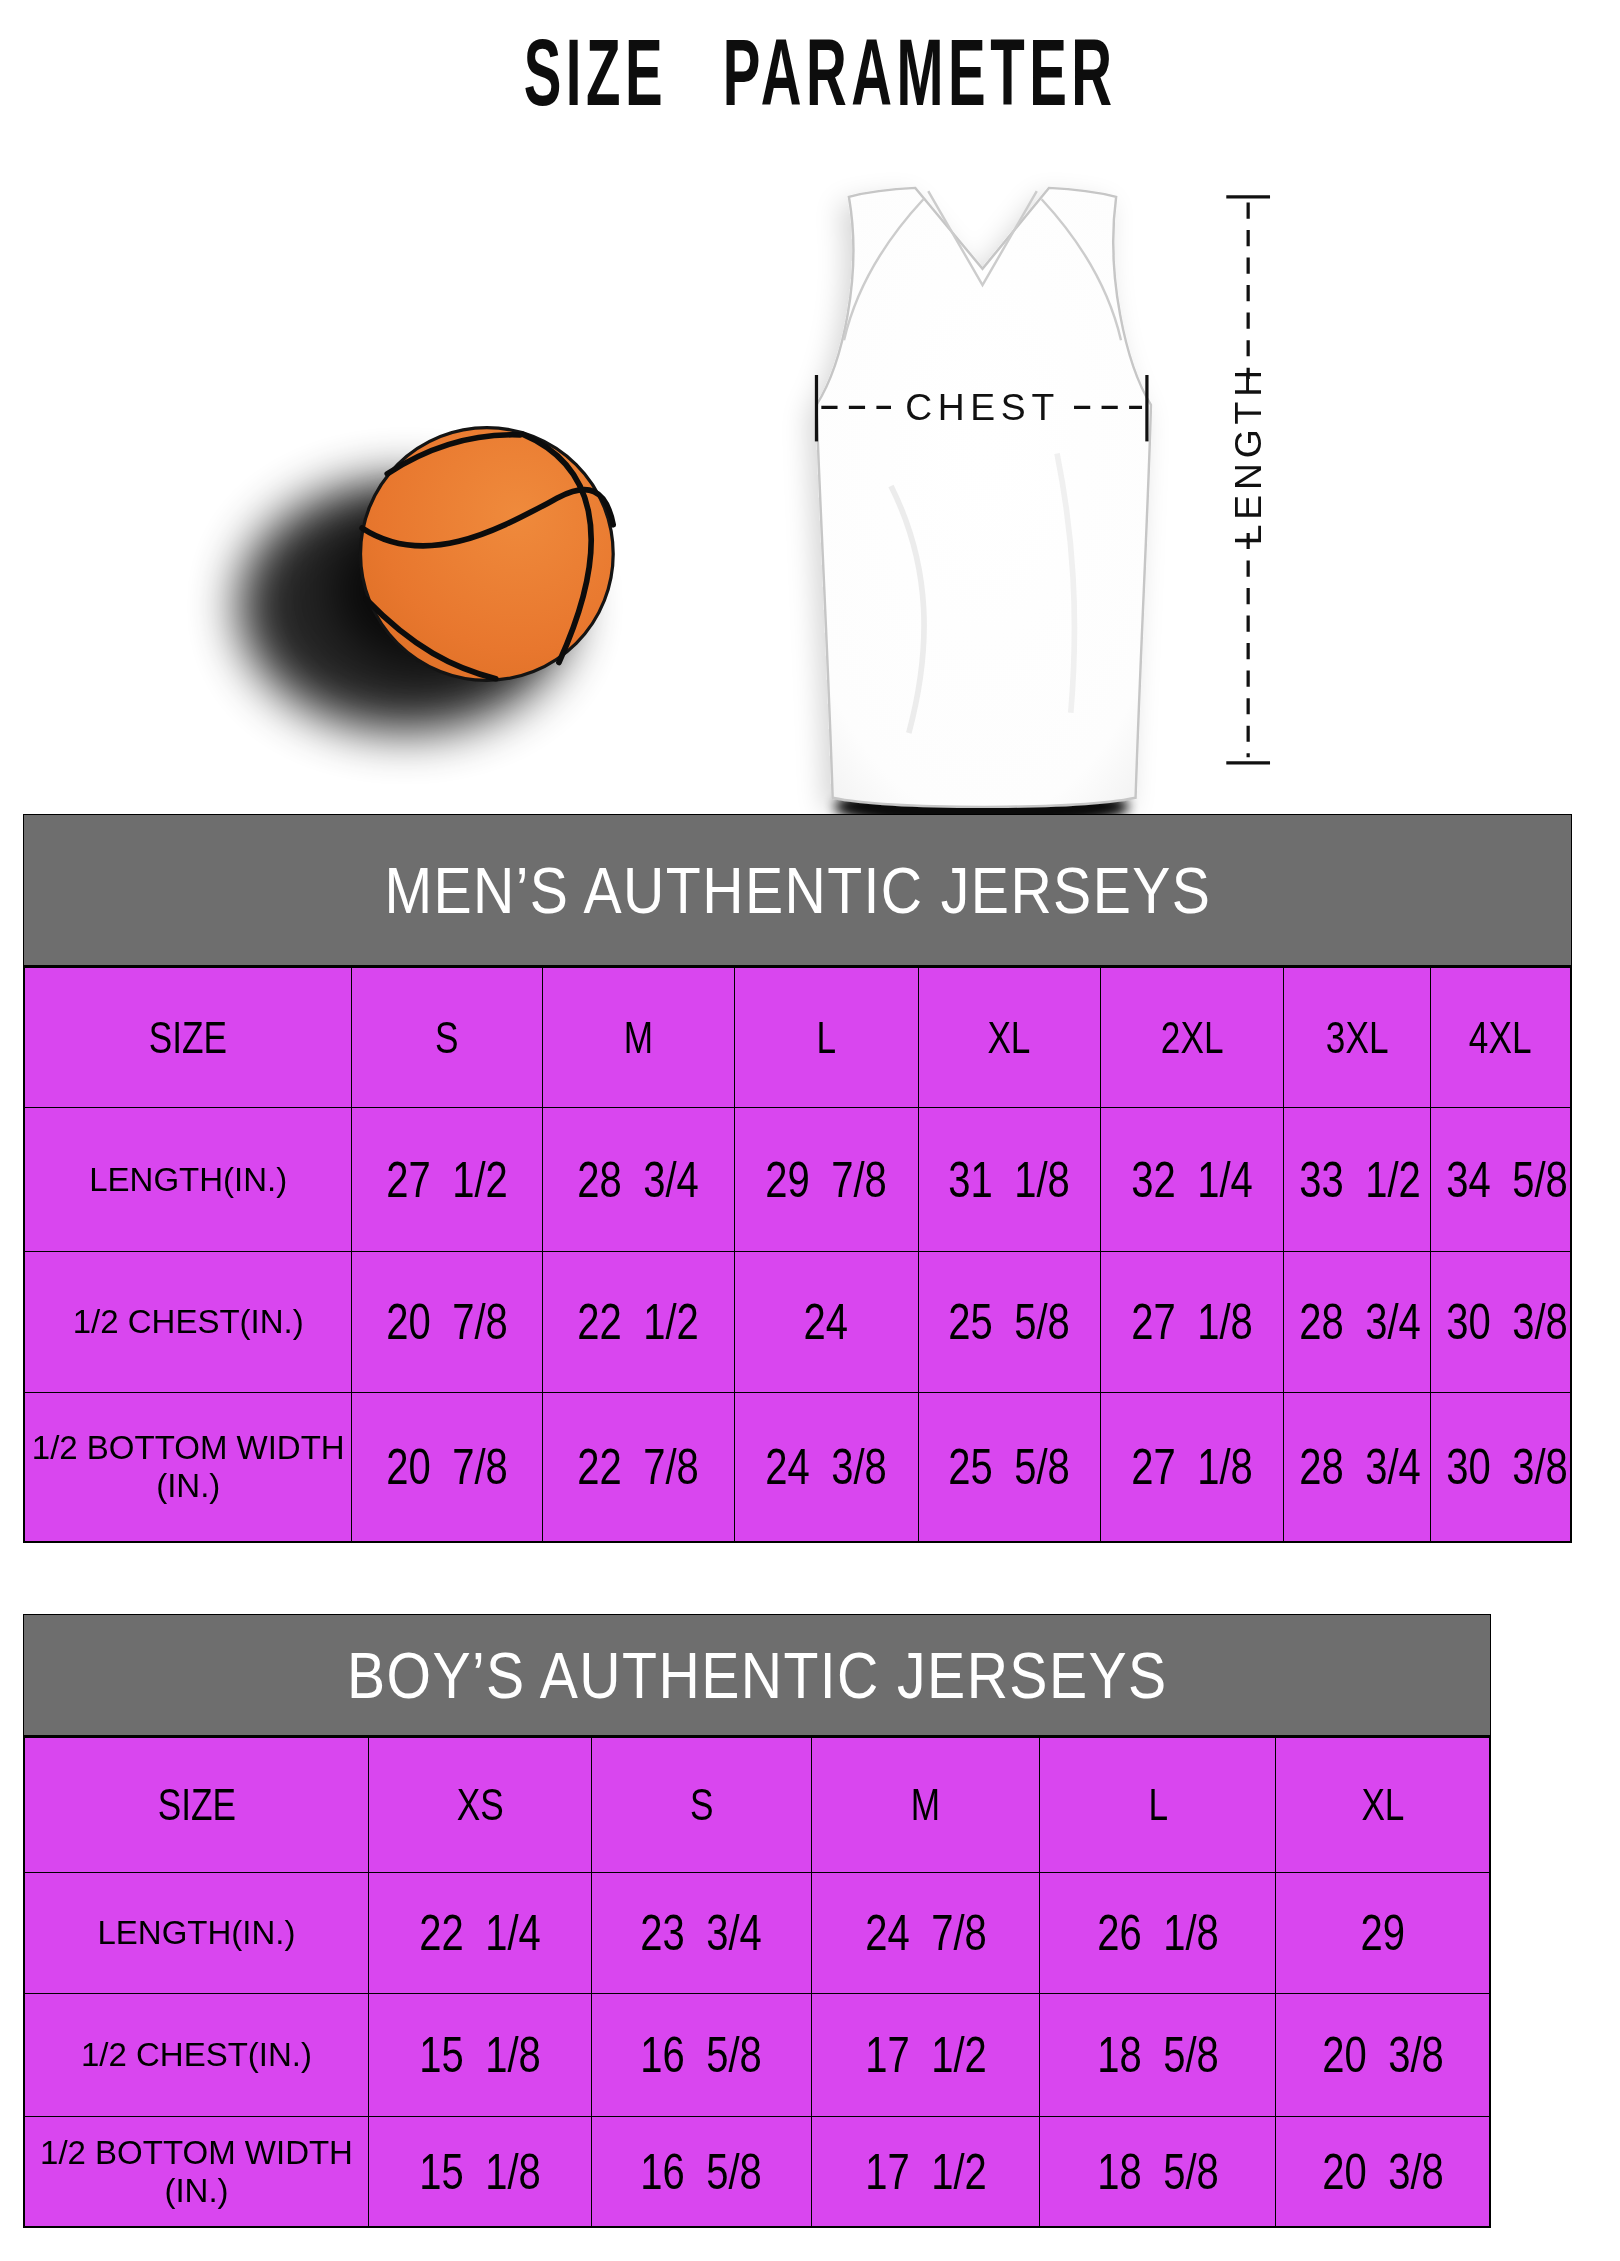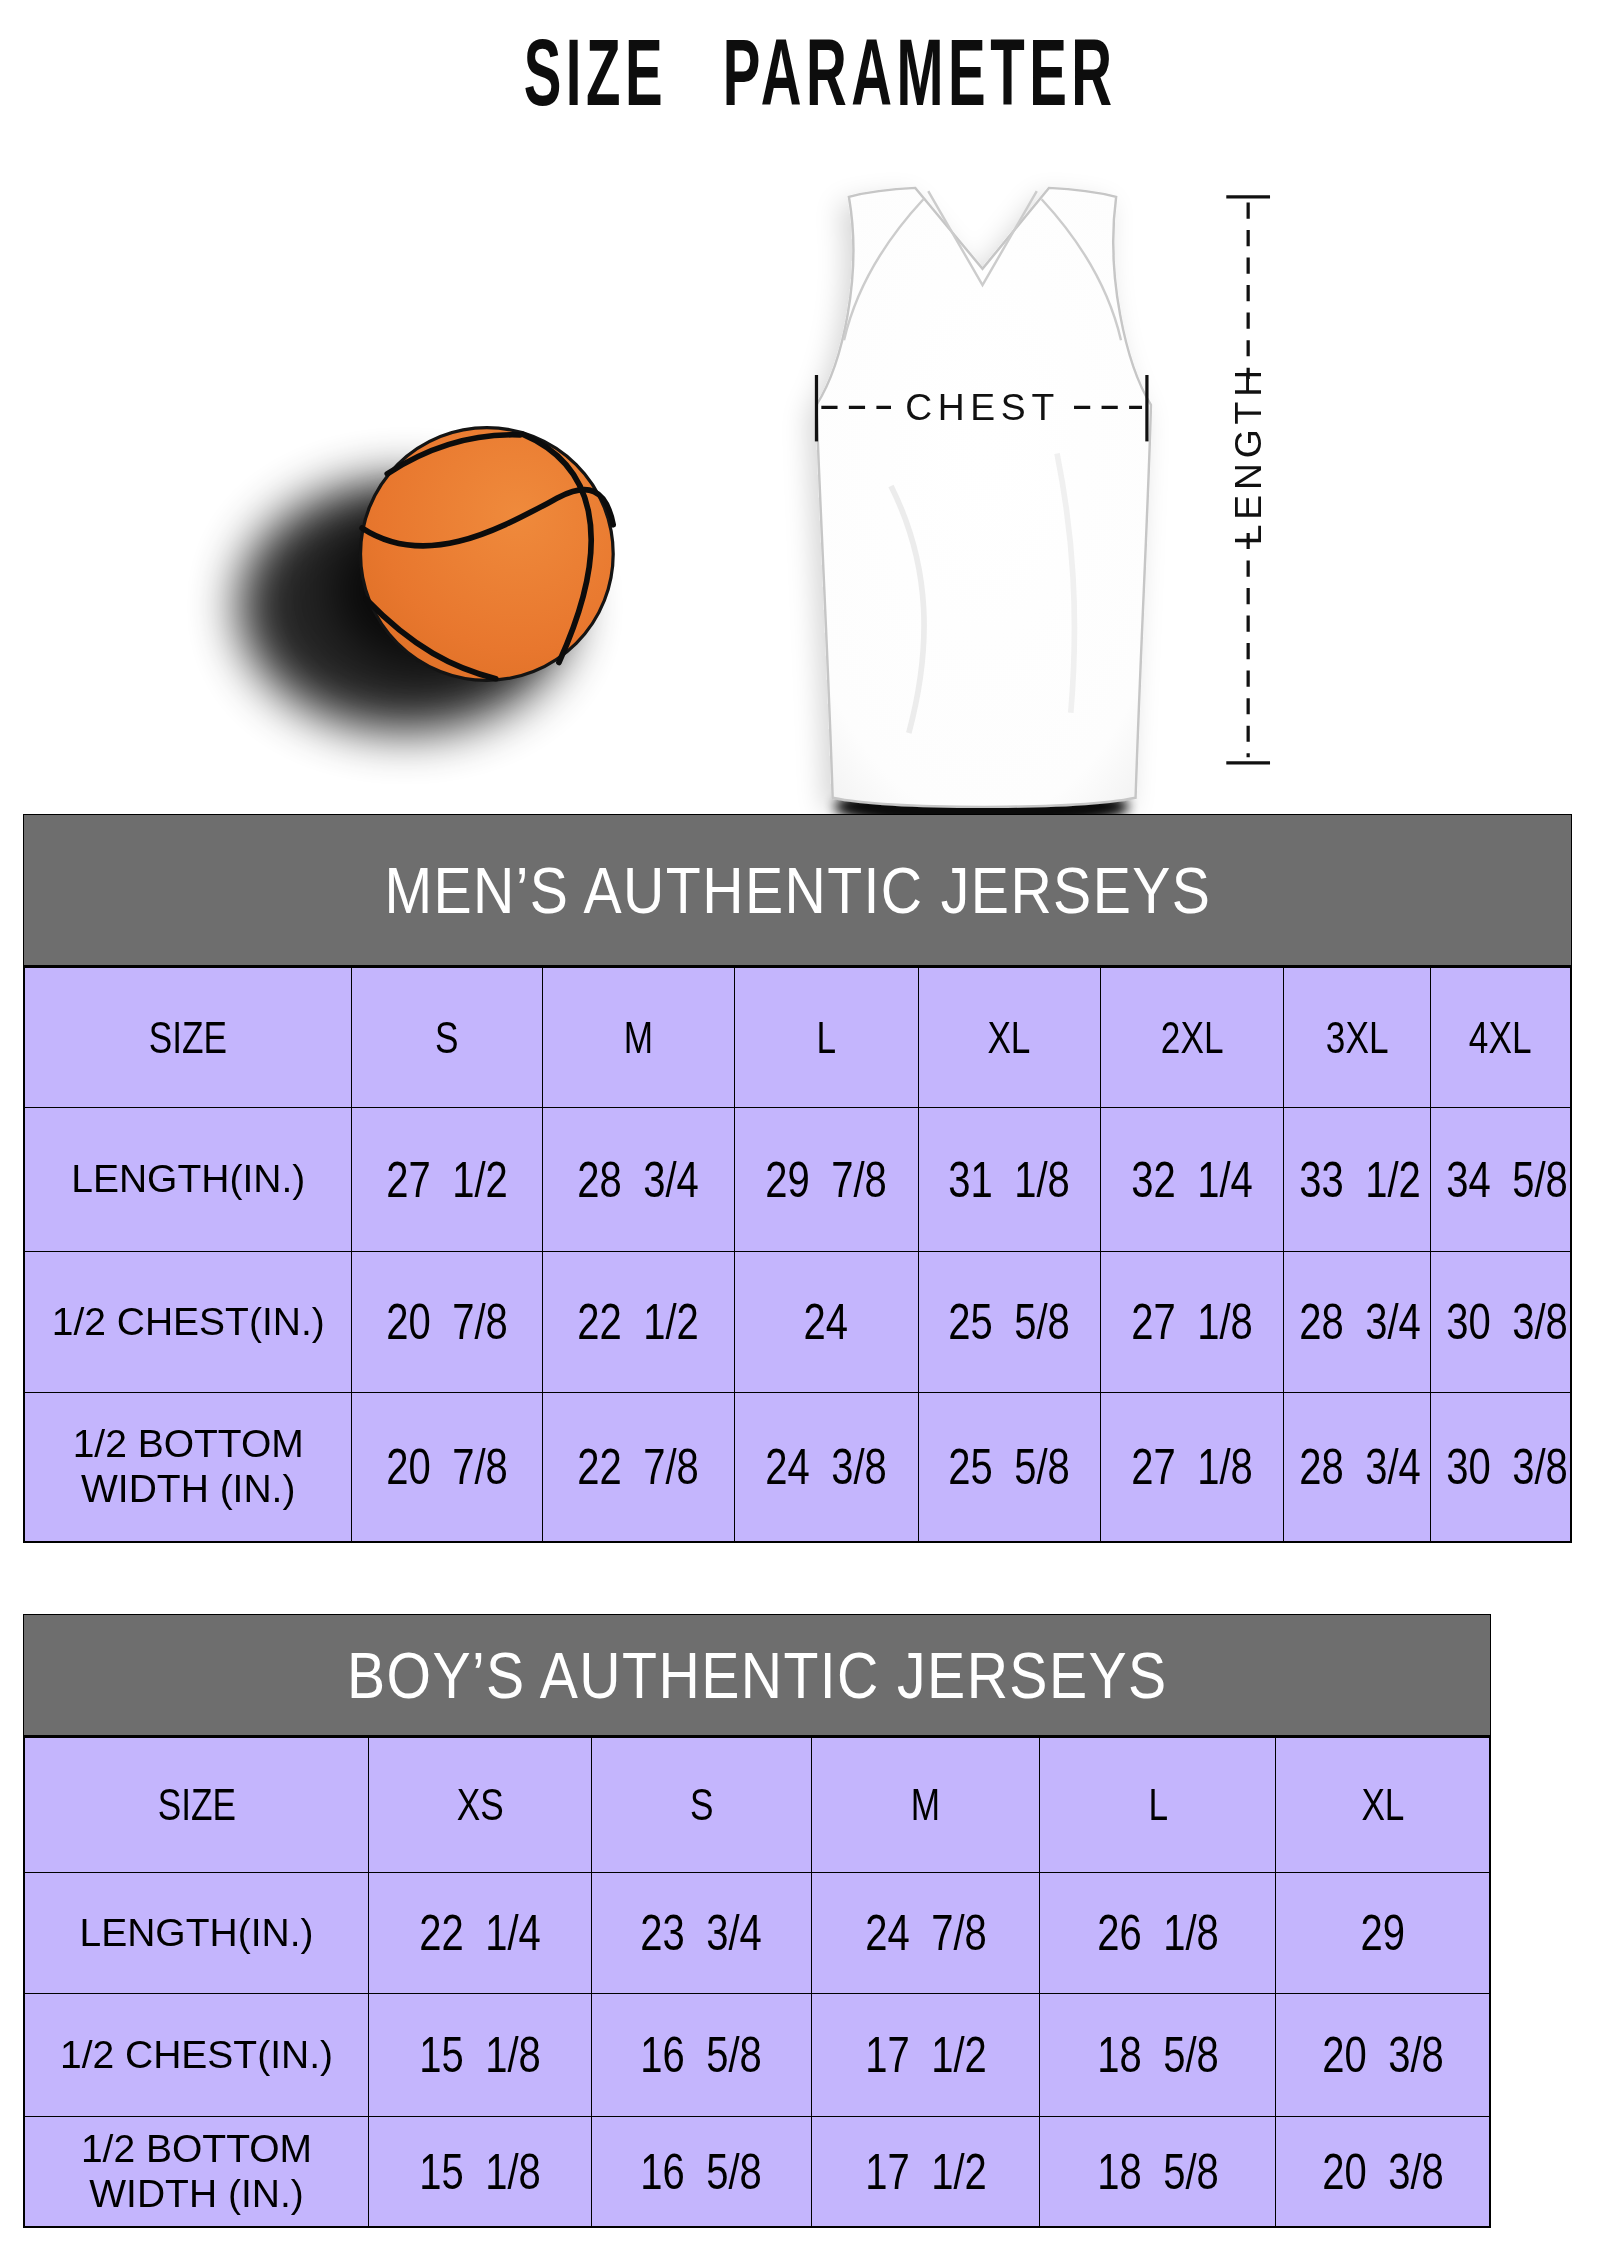--- a/index.html
+++ b/index.html
@@ -24,29 +24,29 @@
     display:flex;align-items:center;justify-content:center;
   }
   .men-block .banner{height:152px;}
   .boy-block .banner{height:122px;}
   .banner-text{
     color:#fff;font-size:65px;font-weight:500;letter-spacing:1.6px;white-space:nowrap;
     display:inline-block;transform:scaleX(0.88);transform-origin:center;
   }
   table.size-table{
     border-collapse:collapse;table-layout:fixed;width:100%;
-    border:2.4px solid #000;background:#c4b5fd;
+    border:2.4px solid #000;background:#d946ef;
   }
   table.size-table td{
     border:1.6px solid #000;text-align:center;vertical-align:middle;padding:0;
   }
   .cond{display:inline-block;transform:scaleX(0.8);transform-origin:center;white-space:nowrap;word-spacing:13px;}
   td.hdr{font-size:44px;font-weight:500;}
   td.val{font-size:50px;font-weight:400;}
-  td.lbl{font-size:39px;font-weight:400;line-height:1.15;padding:0 4.9px;}
+  td.lbl{font-size:33px;font-weight:400;line-height:1.15;padding:0 4.9px;}
   .men-block td.hdr{height:139px;}
   .men-block tr.r1 td{height:143px;}
   .men-block tr.r2 td{height:140px;}
   .men-block tr.r3 td{height:148px;}
   .boy-block td.hdr{height:134px;}
   .boy-block tr.r1 td{height:120px;}
   .boy-block tr.r2 td{height:122px;}
   .boy-block tr.r3 td{height:109px;}
 </style>
 </head>

